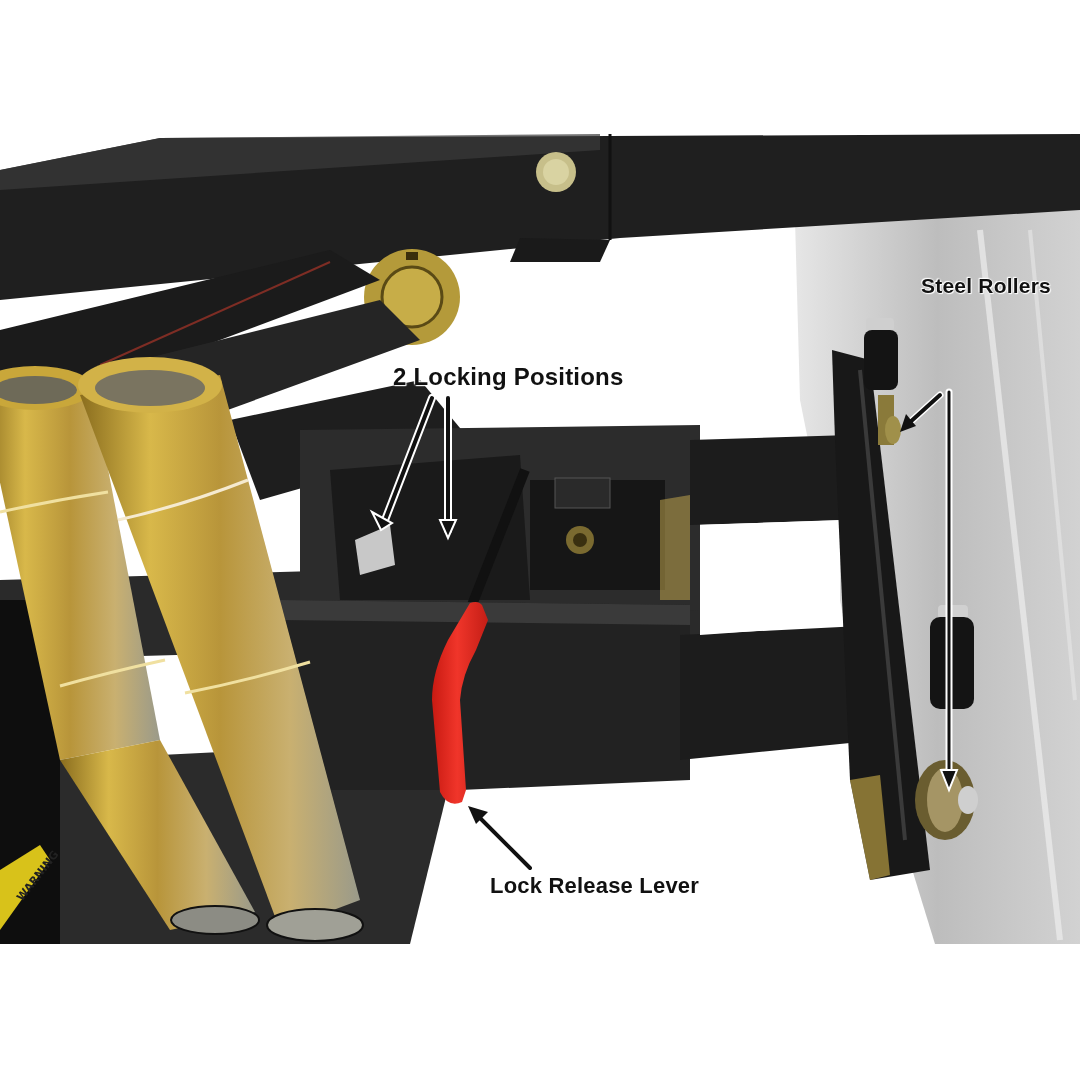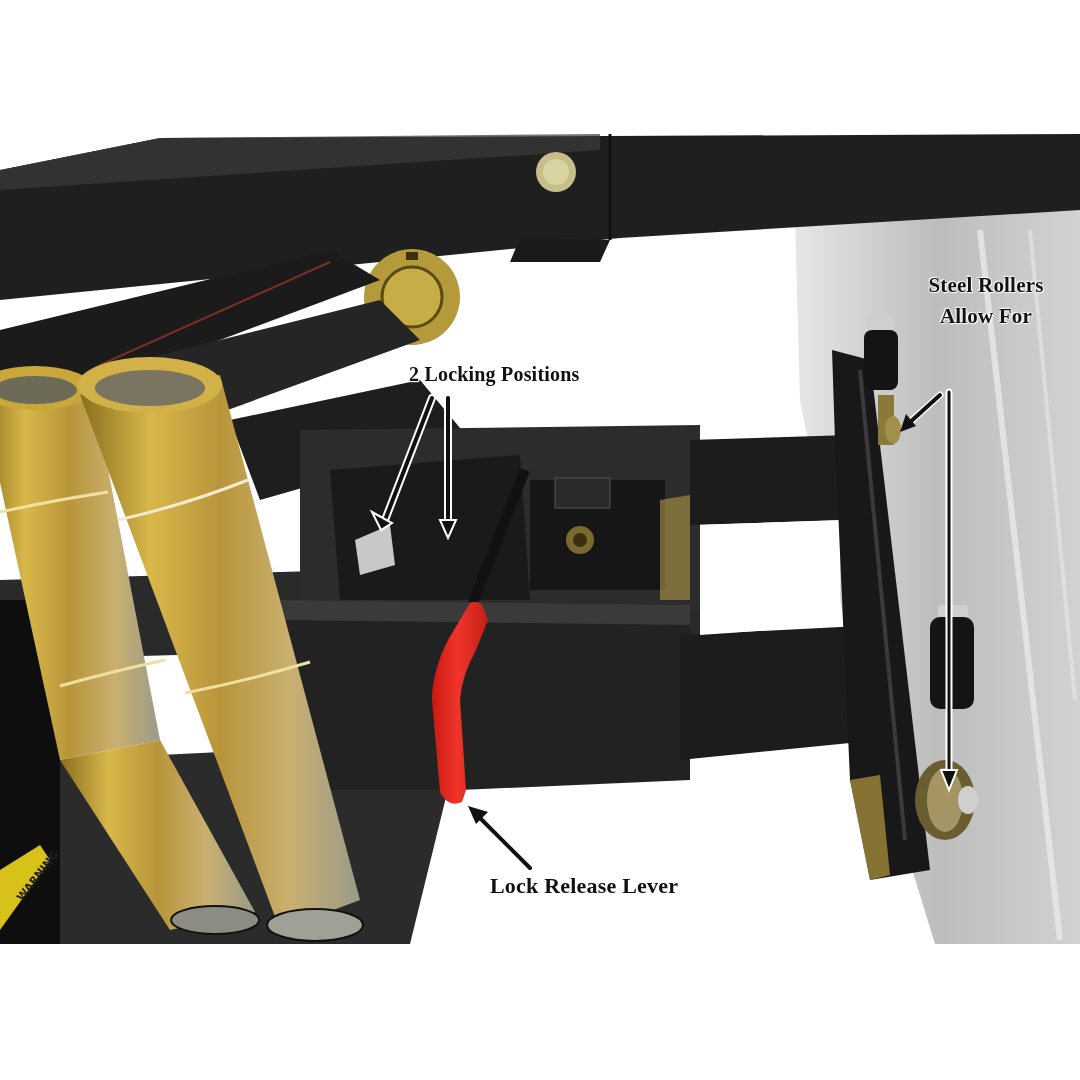--- a/index.html
+++ b/index.html
@@ -5,25 +5,25 @@
     html, body { margin: 0; padding: 0; }
     body {
       width: 1080px; height: 1080px; background: #ffffff;
       position: relative; overflow: hidden;
       font-family: "DejaVu Sans", sans-serif;
     }
     .scene { position: absolute; left: 0; top: 0; width: 1080px; height: 1080px; }
     svg.photo { position: absolute; left: 0; top: 0; }
     .callout {
       position: absolute; color: #111; font-weight: bold;
-      font-family: Liberation Serif, serif;
+      font-family: Liberation Sans, sans-serif;
       text-shadow: 0 0 2px #fff, 0 0 2px #fff, 1px 1px 1px #fff, -1px -1px 1px #fff;
       white-space: nowrap; letter-spacing: 0.2px;
     }
-    .callout-locking { left: 409px; top: 363px; font-size: 20px; }
+    .callout-locking { left: 393px; top: 363px; font-size: 24px; }
     .callout-lever { left: 490px; top: 873px; font-size: 22px; }
     .callout-rollers {
       left: 900px; top: 270px; width: 172px; font-size: 21px;
       text-align: center; line-height: 31px; white-space: normal;
     }
     .callout-rollers span { display: block; }
   </style>
 </head>
 <body>
 
@@ -174,15 +174,14 @@
       <line x1="949" y1="392" x2="949" y2="780" stroke="#fff" stroke-width="7"></line>
       <line x1="949" y1="392" x2="949" y2="780" stroke="#111" stroke-width="3"></line>
       <polygon points="941,770 957,770 949,790" fill="#111" stroke="#fff" stroke-width="2"></polygon>
     </g>
   </svg>
 
   <div class="callout callout-locking">2 Locking Positions</div>
   <div class="callout callout-lever">Lock Release Lever</div>
   <div class="callout callout-rollers">
     <span>Steel Rollers</span>
-    <span>Allow For</span>
   </div>
 </div>
 
 </body></html>

